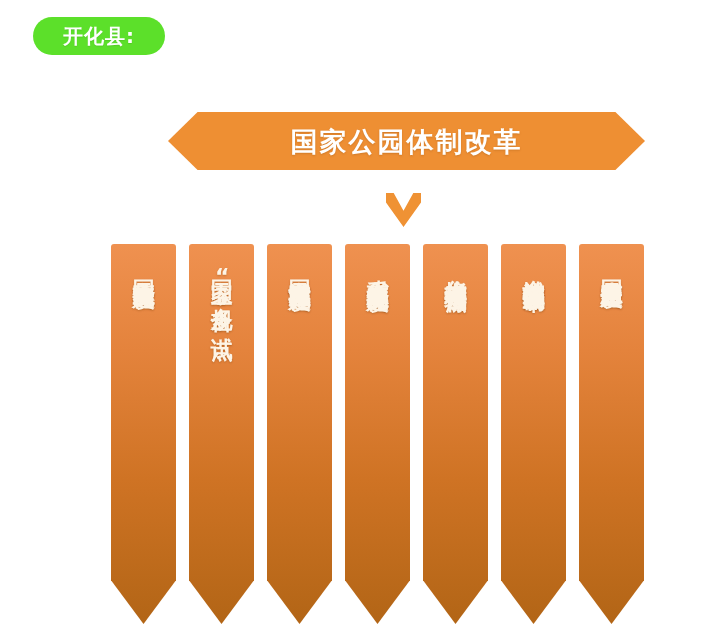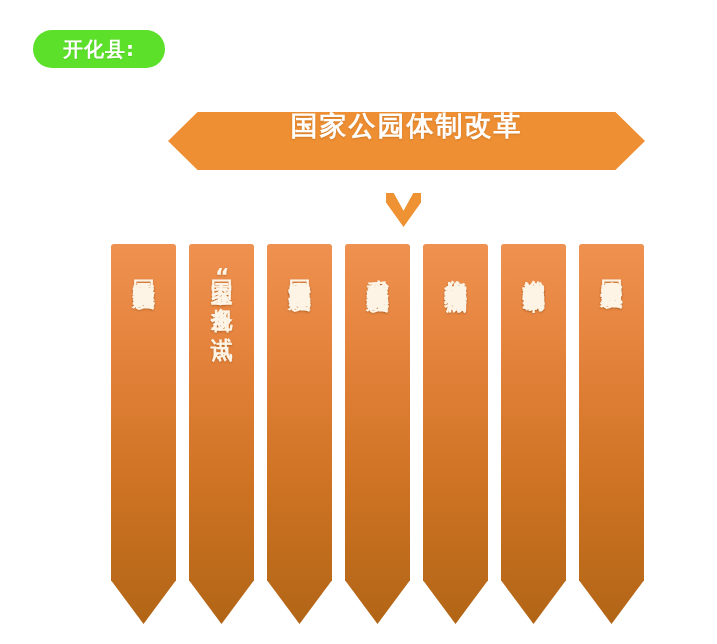--- a/index.html
+++ b/index.html
@@ -15,21 +15,21 @@
     width: 717px;
     height: 644px;
     background: #ffffff;
     overflow: hidden;
   }
 
   
   .badge {
     position: absolute;
     left: 33px;
-    top: 30px;
+    top: 17px;
     width: 132px;
     height: 38px;
     border-radius: 19px;
     background: #5ce02a;
     display: flex;
     align-items: center;
     justify-content: center;
   }
   .badge-label {
     color: #ffffff;
@@ -44,21 +44,21 @@
   .banner {
     position: absolute;
     left: 168px;
     top: 112px;
     width: 477px;
     height: 58px;
     background: #ee8f33;
     -webkit-clip-path: polygon(0% 50%, 6.2% 0%, 93.8% 0%, 100% 50%, 93.8% 100%, 6.2% 100%);
     clip-path: polygon(0% 50%, 6.2% 0%, 93.8% 0%, 100% 50%, 93.8% 100%, 6.2% 100%);
     display: flex;
-    align-items: flex-start;
+    align-items: center;
     justify-content: center;
   }
   .banner-label {
     color: #ffffff;
     font-size: 27px;
     font-weight: bold;
     letter-spacing: 2px;
     line-height: 1;
     text-shadow: 0 1px 2px rgba(120,60,0,0.25);
   }

